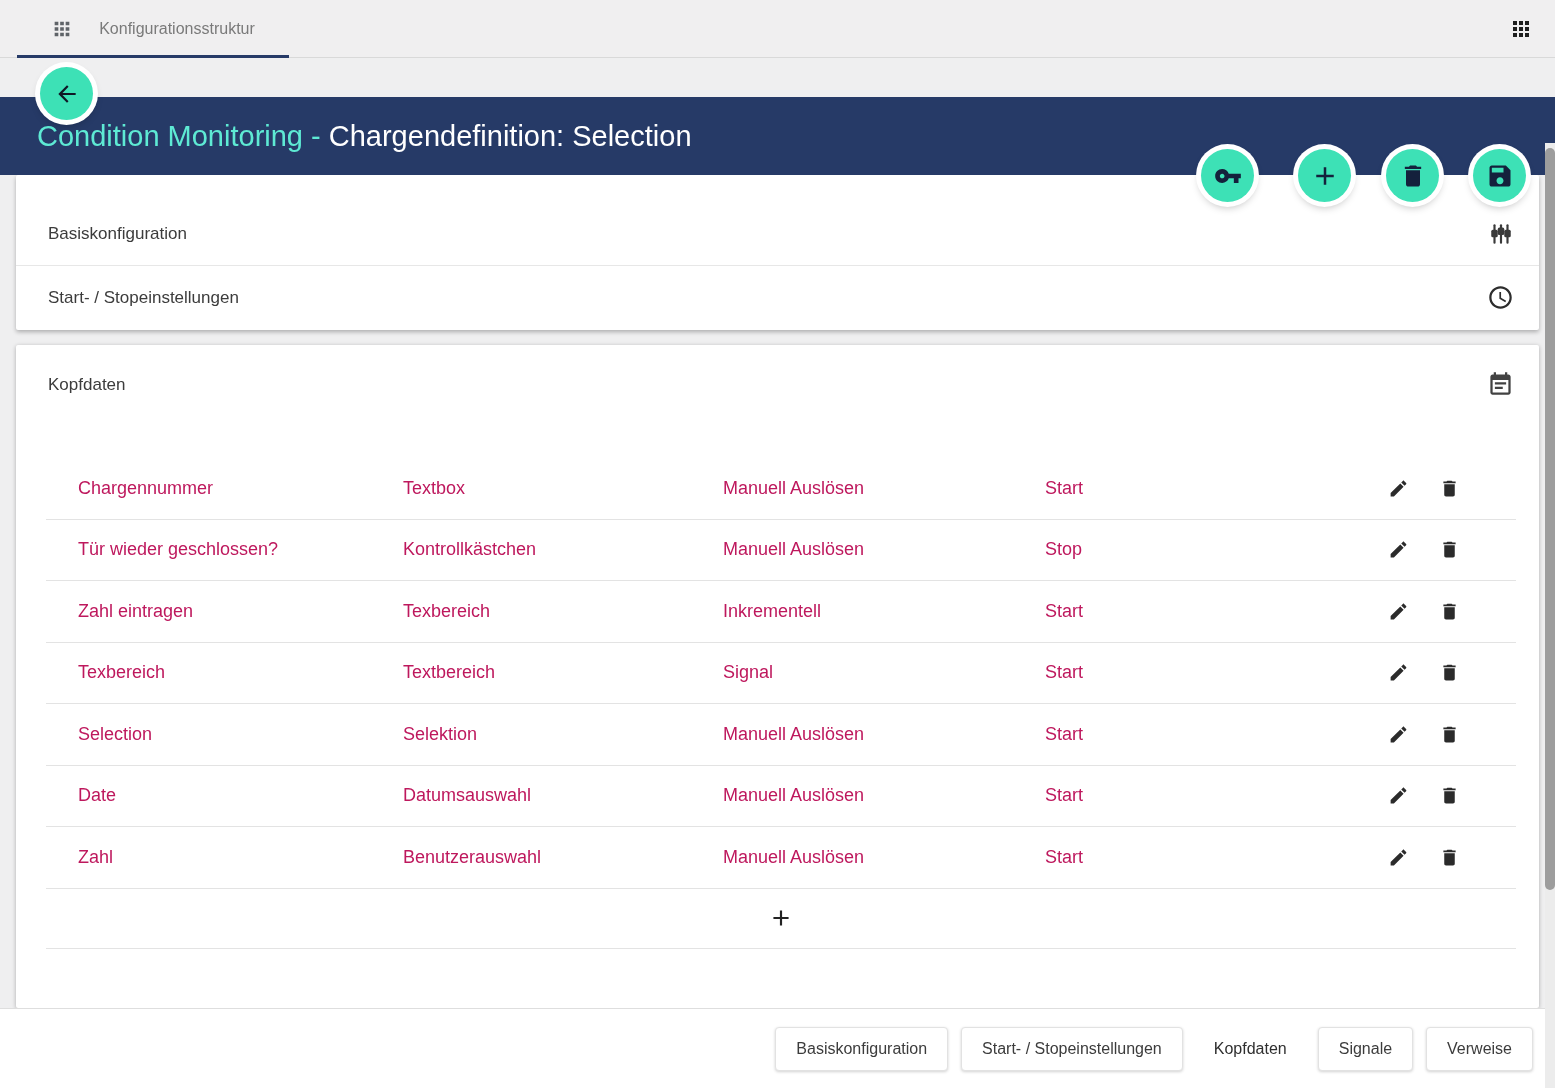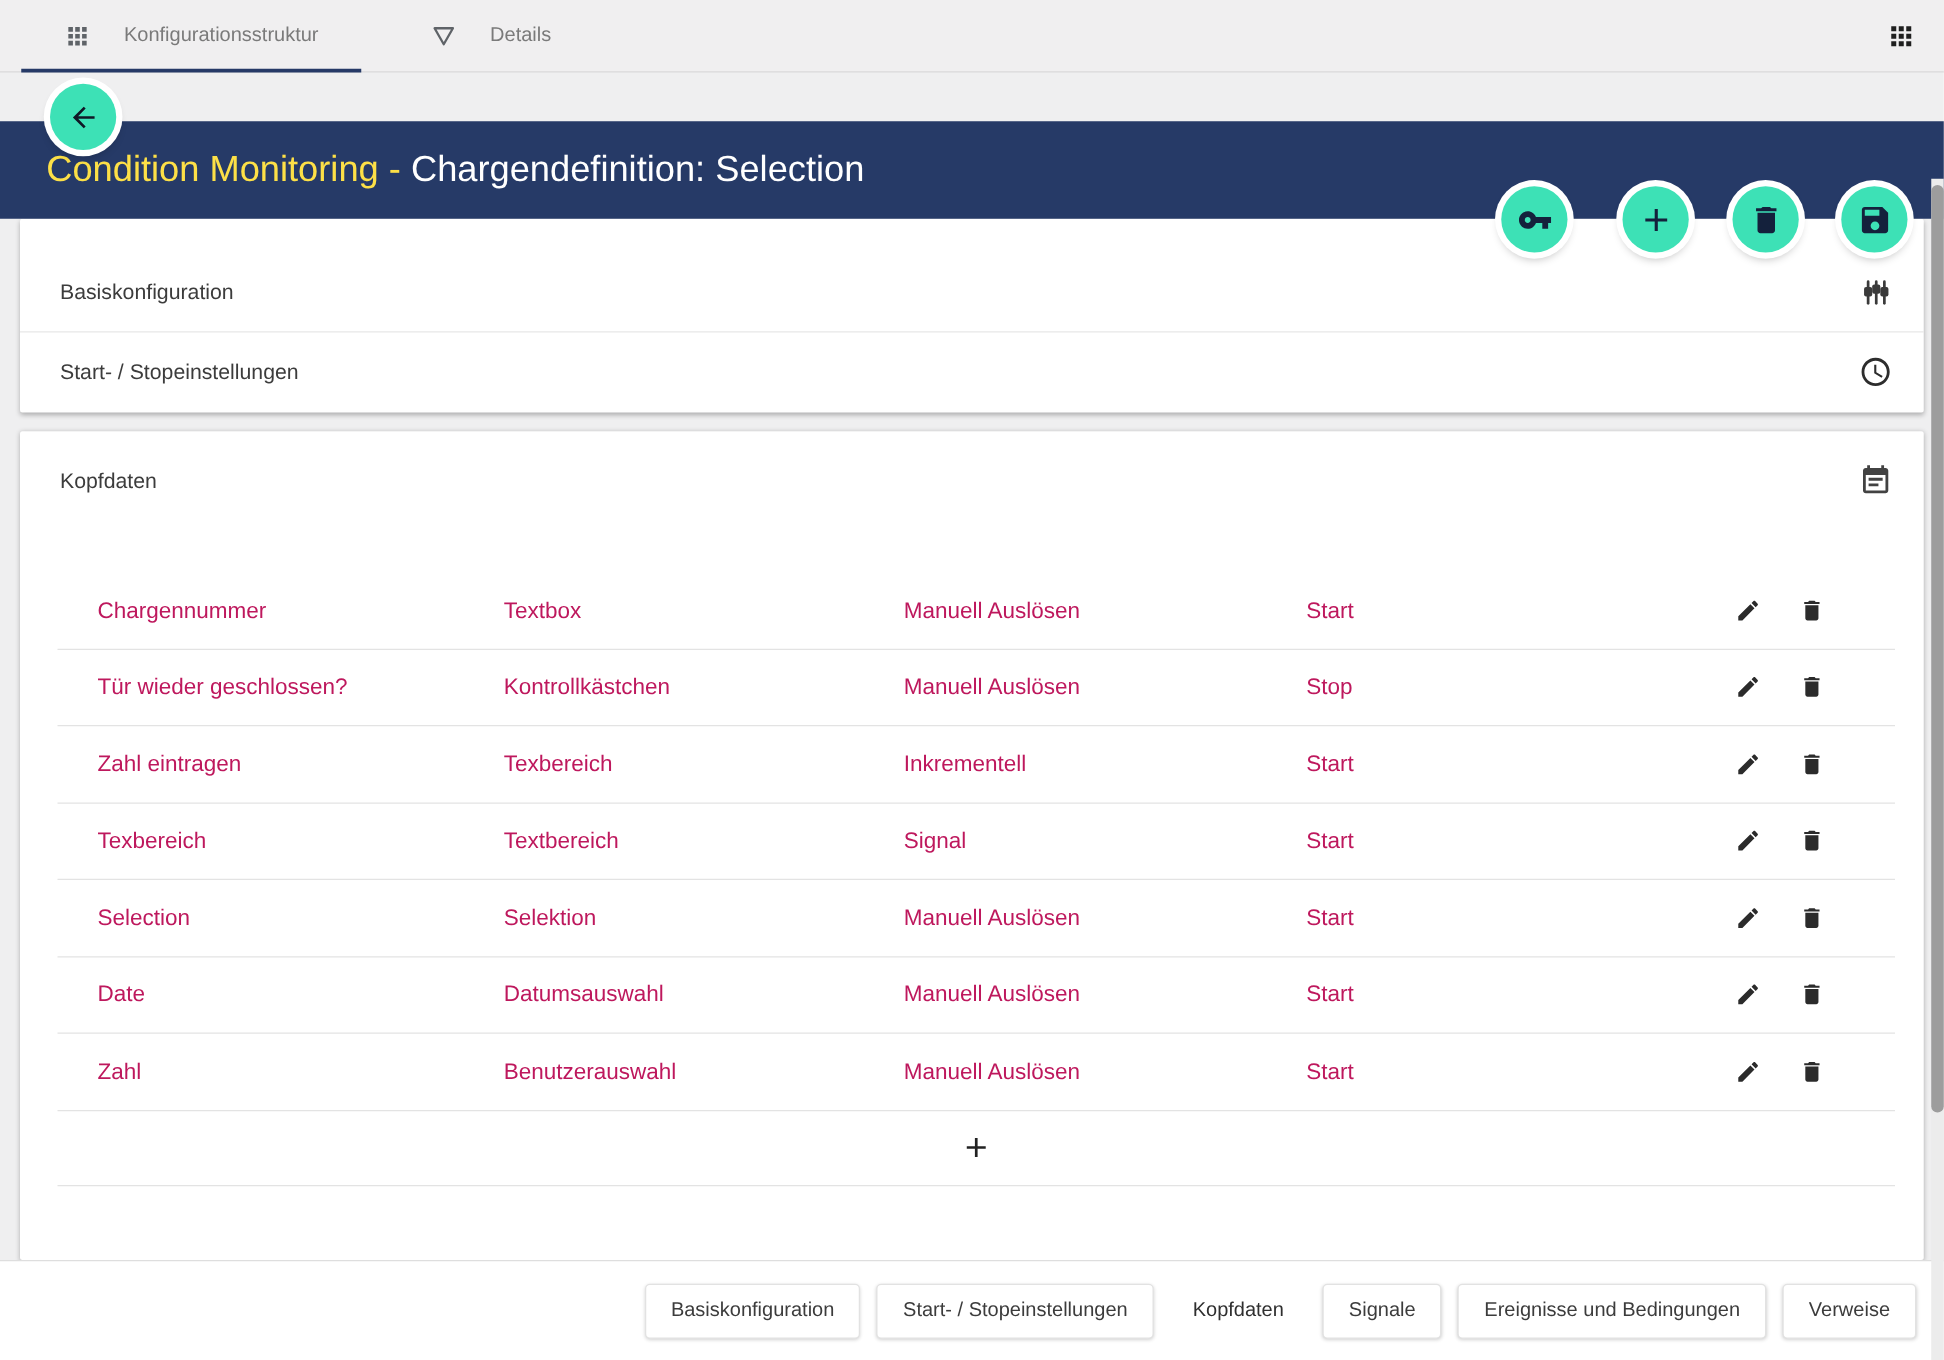--- a/index.html
+++ b/index.html
@@ -43,21 +43,21 @@
 
   
   .page-header {
     position:absolute; top:97px; left:0; width:1555px; height:78px;
     background:#263a67; z-index:2;
   }
   .page-title {
     position:absolute; left:37px; top:50%; transform:translateY(-50%);
     font-size:29px; white-space:nowrap;
   }
-  .title-prefix { color:#fde047; font-weight:400; }
+  .title-prefix { color:#5eead4; font-weight:400; }
   .title-main   { color:#ffffff; font-weight:500; }
 
   
   .fab {
     position:absolute; width:53px; height:53px; border-radius:50%;
     background:#3de1b6;
     box-shadow:0 0 0 5px #ffffff, 0 4px 8px 1px rgba(0,0,0,0.28);
     display:flex; align-items:center; justify-content:center;
     cursor:pointer; z-index:10;
   }
@@ -133,28 +133,20 @@
 
 <div class="tabbar">
   <div class="tab tab-1 active">
     <span>
       <svg width="22" height="22" viewBox="0 0 24 24" fill="#5f6368">
           <path d="M4 8h4V4H4v4zm6 0h4V4h-4v4zm6-4v4h4V4h-4zM4 14h4v-4H4v4zm6 0h4v-4h-4v4zm6 0h4v-4h-4v4zM4 20h4v-4H4v4zm6 0h4v-4h-4v4zm6 0h4v-4h-4v4z"></path>
         </svg>
     </span>
     <span>Konfigurationsstruktur</span>
     <span class="tab-underline"></span>
-  </div>
-  <div class="tab tab-2">
-    <span>
-      <svg width="22" height="22" viewBox="0 0 24 24">
-          <path d="M4 5h16L12 19z" fill="none" stroke="#5f6368" stroke-width="2" stroke-linejoin="round"></path>
-        </svg>
-    </span>
-    <span>Details</span>
   </div>
   <div class="apps-btn">
     <svg width="24" height="24" viewBox="0 0 24 24" fill="#1f1f1f">
         <path d="M4 8h4V4H4v4zm6 0h4V4h-4v4zm6-4v4h4V4h-4zM4 14h4v-4H4v4zm6 0h4v-4h-4v4zm6 0h4v-4h-4v4zM4 20h4v-4H4v4zm6 0h4v-4h-4v4zm6 0h4v-4h-4v4z"></path>
       </svg>
   </div>
 </div>
 
 <div class="page-header">
   <div class="page-title">
@@ -369,19 +361,18 @@
       </span>
     </div>
   </div>
 </div>
 
 <div class="bottombar">
   <div class="bbtn">Basiskonfiguration</div>
   <div class="bbtn">Start- / Stopeinstellungen</div>
   <div class="bactive">Kopfdaten</div>
   <div class="bbtn">Signale</div>
-  <div class="bbtn">Ereignisse und Bedingungen</div>
   <div class="bbtn">Verweise</div>
 </div>
 
 <div class="scroll-track">
   <div class="scroll-thumb"></div>
 </div>
 
 </body></html>

